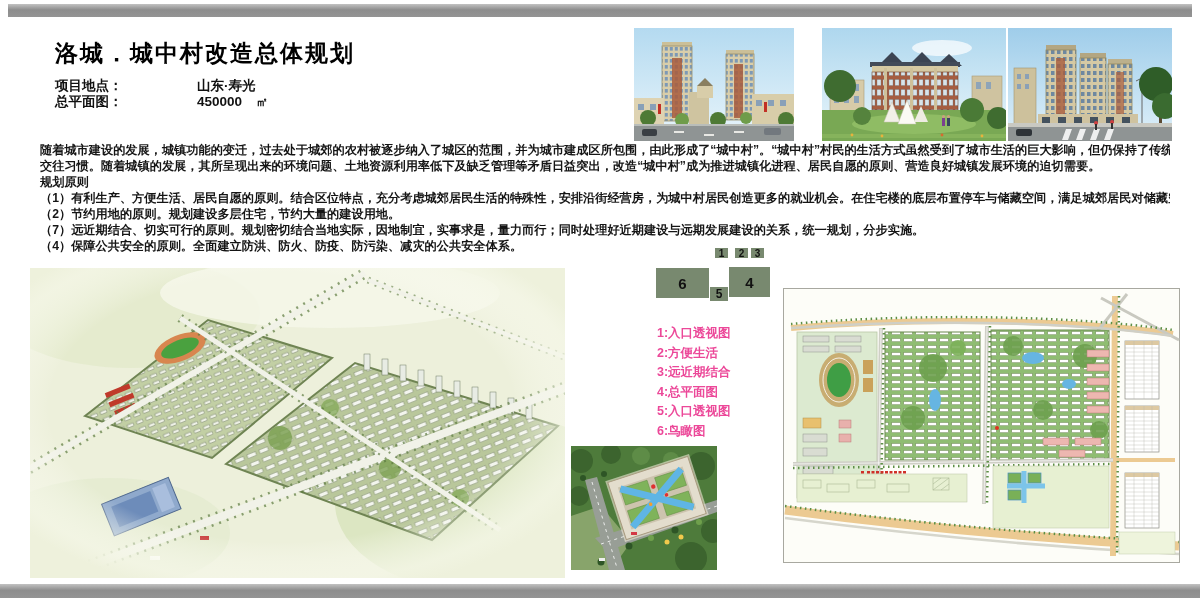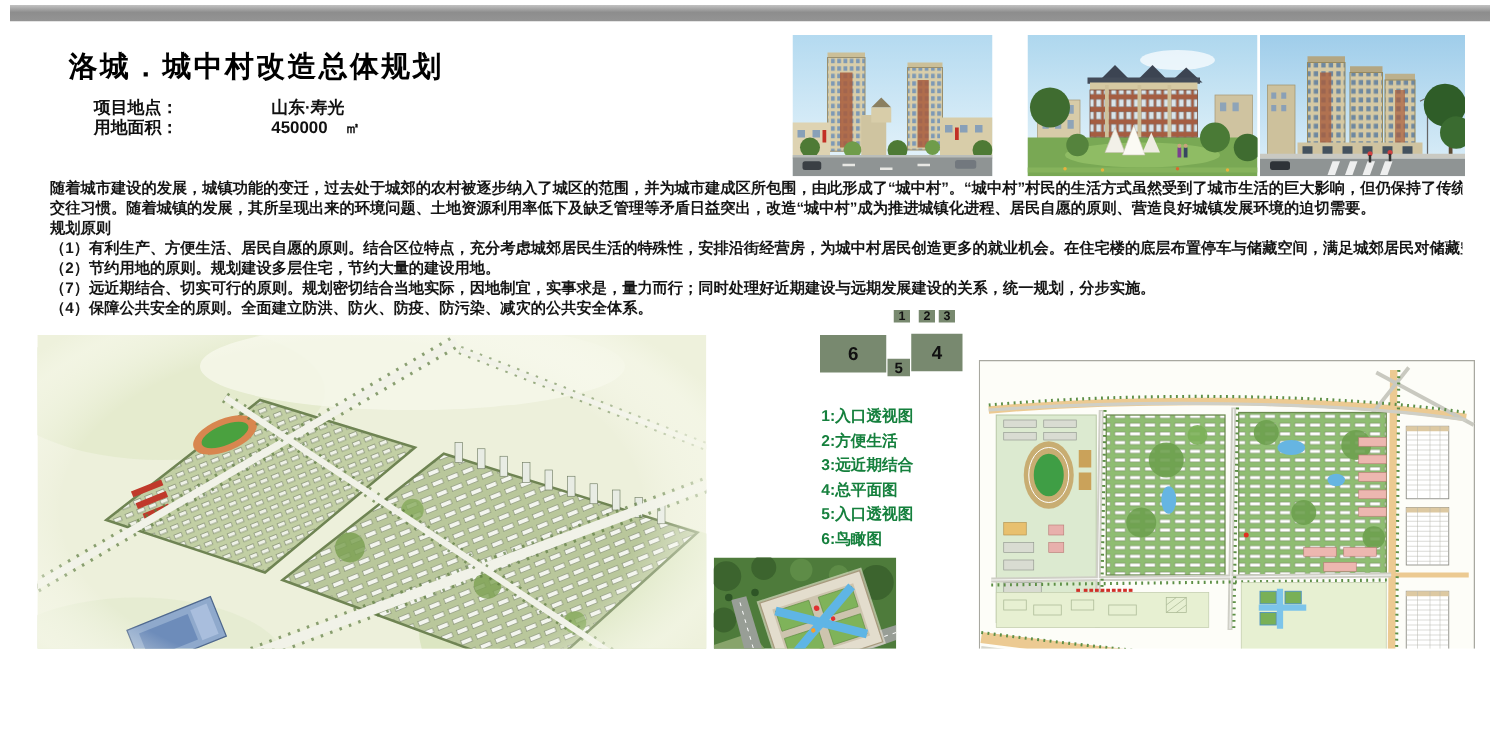--- a/index.html
+++ b/index.html
@@ -1,39 +1,39 @@
 <!DOCTYPE html>
 <html><head>
 <meta charset="utf-8">
 <style>
   html,body{margin:0;padding:0;background:#ffffff;}
   .board{
-    position:relative;width:1200px;height:519px;background:#ffffff;overflow:hidden;
+    position:relative;width:1200px;height:600px;background:#ffffff;overflow:hidden;
     font-family:"Liberation Sans","DejaVu Sans",sans-serif;color:#111;
   }
   .bar{position:absolute;background:linear-gradient(180deg,#c2c2c2 0%,#8d8d8d 45%,#949494 100%);}
   .bar.top{left:8px;top:4px;width:1184px;height:13px;}
   .bar.bottom{left:0;top:584px;width:1200px;height:14px;}
   .title{position:absolute;left:55px;top:38px;font-size:23px;font-weight:bold;letter-spacing:2px;color:#000;}
   .info{position:absolute;left:55px;top:78px;font-size:13.5px;font-weight:bold;line-height:16px;}
   .info .row{display:flex;}
-  .info .lbl{width:142px;margin-left:20px;}
+  .info .lbl{width:142px;}
   .info .unit{margin-left:14px;font-size:12px;}
   .desc{position:absolute;left:40px;top:142px;width:1130px;font-size:12.2px;font-weight:bold;line-height:16px;color:#151515;}
   .desc .pline{white-space:nowrap;overflow:hidden;}
   .keymap{position:absolute;left:656px;top:246px;width:120px;height:58px;}
   .kblock{position:absolute;display:flex;align-items:center;justify-content:center;
     font-weight:bold;color:#111;background:#78896f;}
   .kb1{left:59px;top:2px;width:13px;height:10px;font-size:10px;}
   .kb2{left:79px;top:2px;width:13px;height:10px;font-size:10px;}
   .kb3{left:95px;top:2px;width:13px;height:10px;font-size:10px;}
   .kb6{left:0;top:22px;width:53px;height:30px;font-size:15px;}
   .kb5{left:54px;top:41px;width:18px;height:14px;font-size:12px;}
   .kb4{left:73px;top:21px;width:41px;height:30px;font-size:15px;}
-  .legend{position:absolute;left:657px;top:324px;font-size:12.5px;font-weight:bold;line-height:19.5px;color:#15803d;}
+  .legend{position:absolute;left:657px;top:324px;font-size:12.5px;font-weight:bold;line-height:19.5px;color:#ec4899;}
   .photo{position:absolute;top:28px;}
   .ph1{left:634px;}
   .ph2{left:822px;}
   .ph3{left:1008px;}
   .birdseye{position:absolute;left:30px;top:268px;}
   .complex{position:absolute;left:571px;top:446px;}
   .plan{position:absolute;left:783px;top:288px;}
   svg{display:block;}
 </style>
 </head>
@@ -45,21 +45,21 @@
   <div class="bar bottom"></div>
 
   <div class="title">洛城．城中村改造总体规划</div>
 
   <div class="info">
     <div class="row">
       <span class="lbl">项目地点：</span>
       <span class="val">山东·寿光</span>
     </div>
     <div class="row">
-      <span class="lbl">用地面积：</span>
+      <span class="lbl">总平面图：</span>
       <span class="val">450000</span>
       <span class="unit">㎡</span>
     </div>
   </div>
 
   <div class="photo ph1">
     <svg width="160" height="113" viewBox="0 0 160 113">
       <defs>
         <linearGradient id="sky1" x1="0" y1="0" x2="0" y2="1">
           <stop offset="0" stop-color="#b4daf0"></stop>

